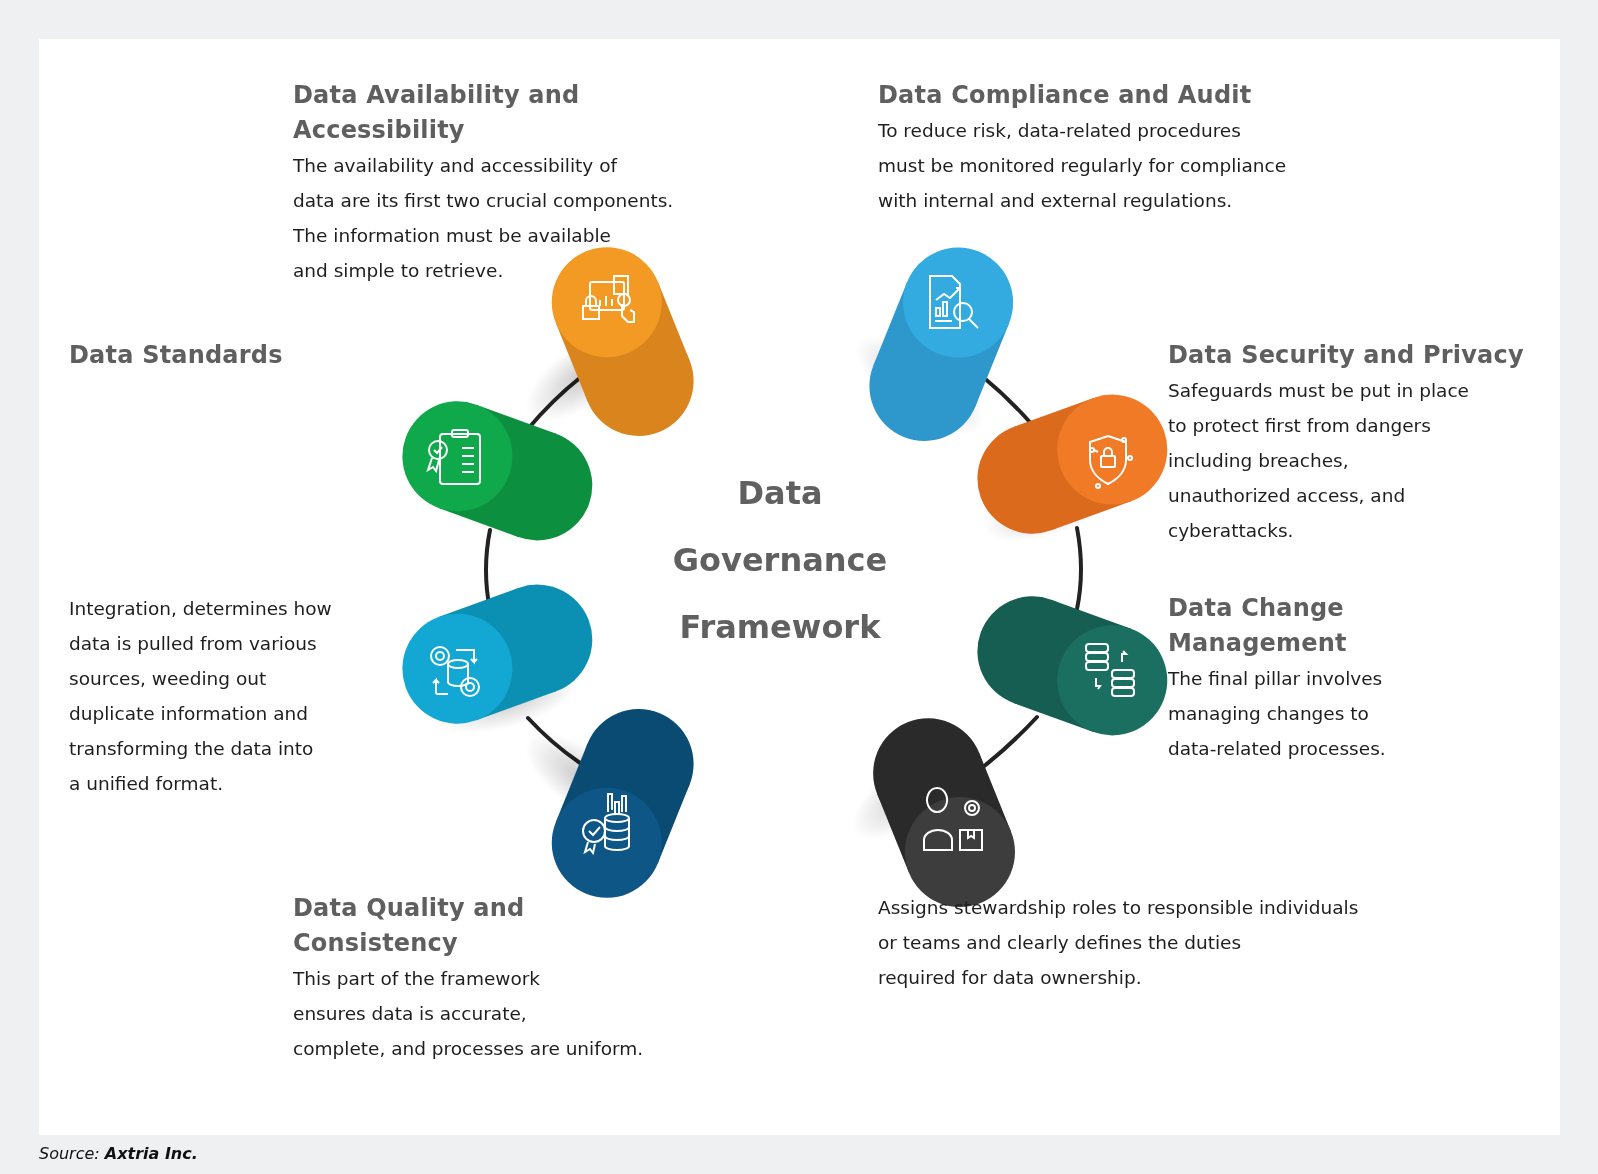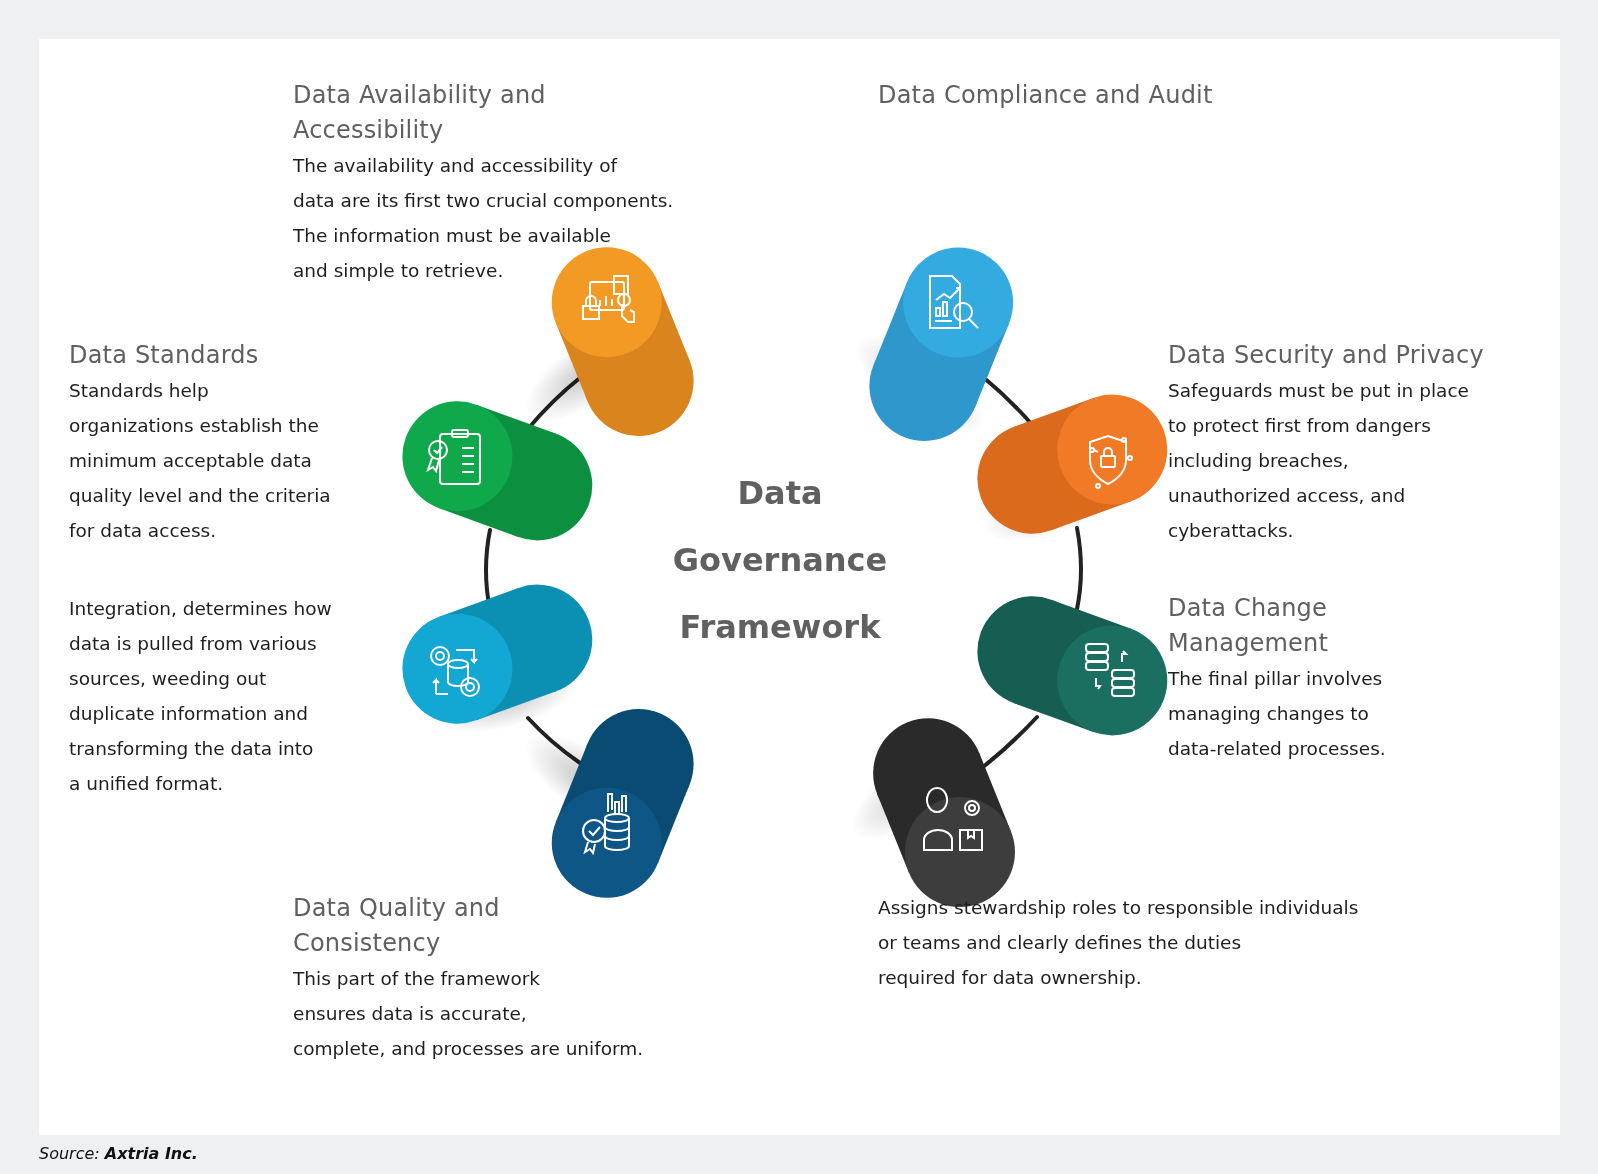--- a/index.html
+++ b/index.html
@@ -1,19 +1,19 @@
 <!DOCTYPE html>
 <html><head>
 <meta charset="utf-8">
 <style>
   html,body{margin:0;padding:0;}
   body{width:1598px;height:1174px;background:#eff0f2;position:relative;overflow:hidden;font-family:"DejaVu Sans","Liberation Sans",sans-serif;}
   .card{position:absolute;left:39px;top:39px;width:1521px;height:1096px;background:#ffffff;}
   .block{position:absolute;}
-  .block h3{margin:0;font-family:"DejaVu Sans",sans-serif;font-weight:normal;color:#5f5f5f;font-size:24px;line-height:35px;letter-spacing:0.2px;}
+  .block h3{margin:0;font-family:"DejaVu Sans",sans-serif;font-weight:bold;color:#5f5f5f;font-size:24px;line-height:35px;letter-spacing:0.2px;}
   .block p{margin:0;color:#1e1e1e;font-size:18.5px;line-height:35px;white-space:pre-line;font-family:"DejaVu Sans",sans-serif;}
   .center-title{position:absolute;left:600px;top:460px;width:360px;text-align:center;color:#606060;font-weight:bold;font-size:32px;line-height:67px;font-family:"DejaVu Sans",sans-serif;white-space:pre-line;}
   .source{position:absolute;left:39px;top:1144px;font-size:16px;font-style:italic;color:#111;font-family:"DejaVu Sans",sans-serif;}
   .source b{font-weight:bold;}
   svg.diagram{position:absolute;left:0;top:0;}
 </style>
 </head>
 <body>
 
 <div class="card"></div>
@@ -195,29 +195,27 @@
   <h3 style="white-space:pre-line">Data Availability and
 Accessibility</h3>
   <p>The availability and accessibility of
 data are its first two crucial components.
 The information must be available
 and simple to retrieve.</p>
 </div>
 
 <div class="block" style="left:878px;top:78px;width:480px;">
   <h3>Data Compliance and Audit</h3>
+  <p>To reduce risk, data-related procedures
+must be monitored regularly for compliance
+with internal and external regulations.</p>
 </div>
 
 <div class="block" style="left:69px;top:338px;width:310px;">
   <h3>Data Standards</h3>
-  <p>Standards help
-organizations establish the
-minimum acceptable data
-quality level and the criteria
-for data access.</p>
 </div>
 
 <div class="block" style="left:1168px;top:338px;width:400px;">
   <h3>Data Security and Privacy</h3>
   <p>Safeguards must be put in place
 to protect first from dangers
 including breaches,
 unauthorized access, and
 cyberattacks.</p>
 </div>

